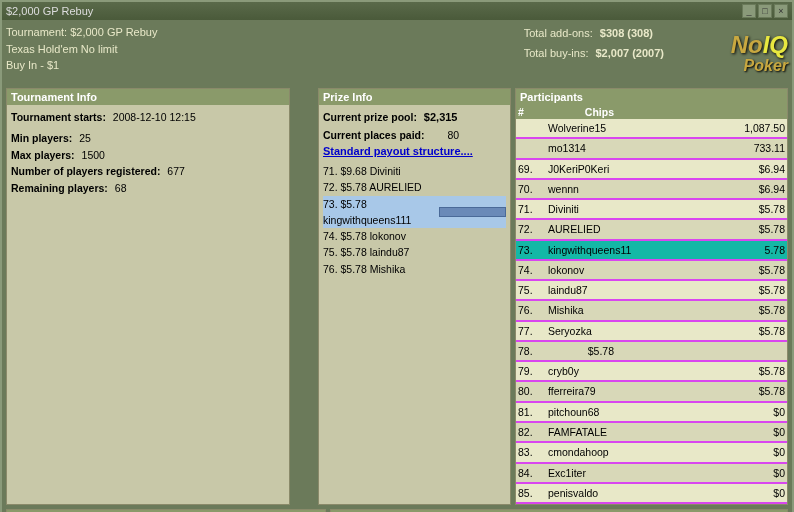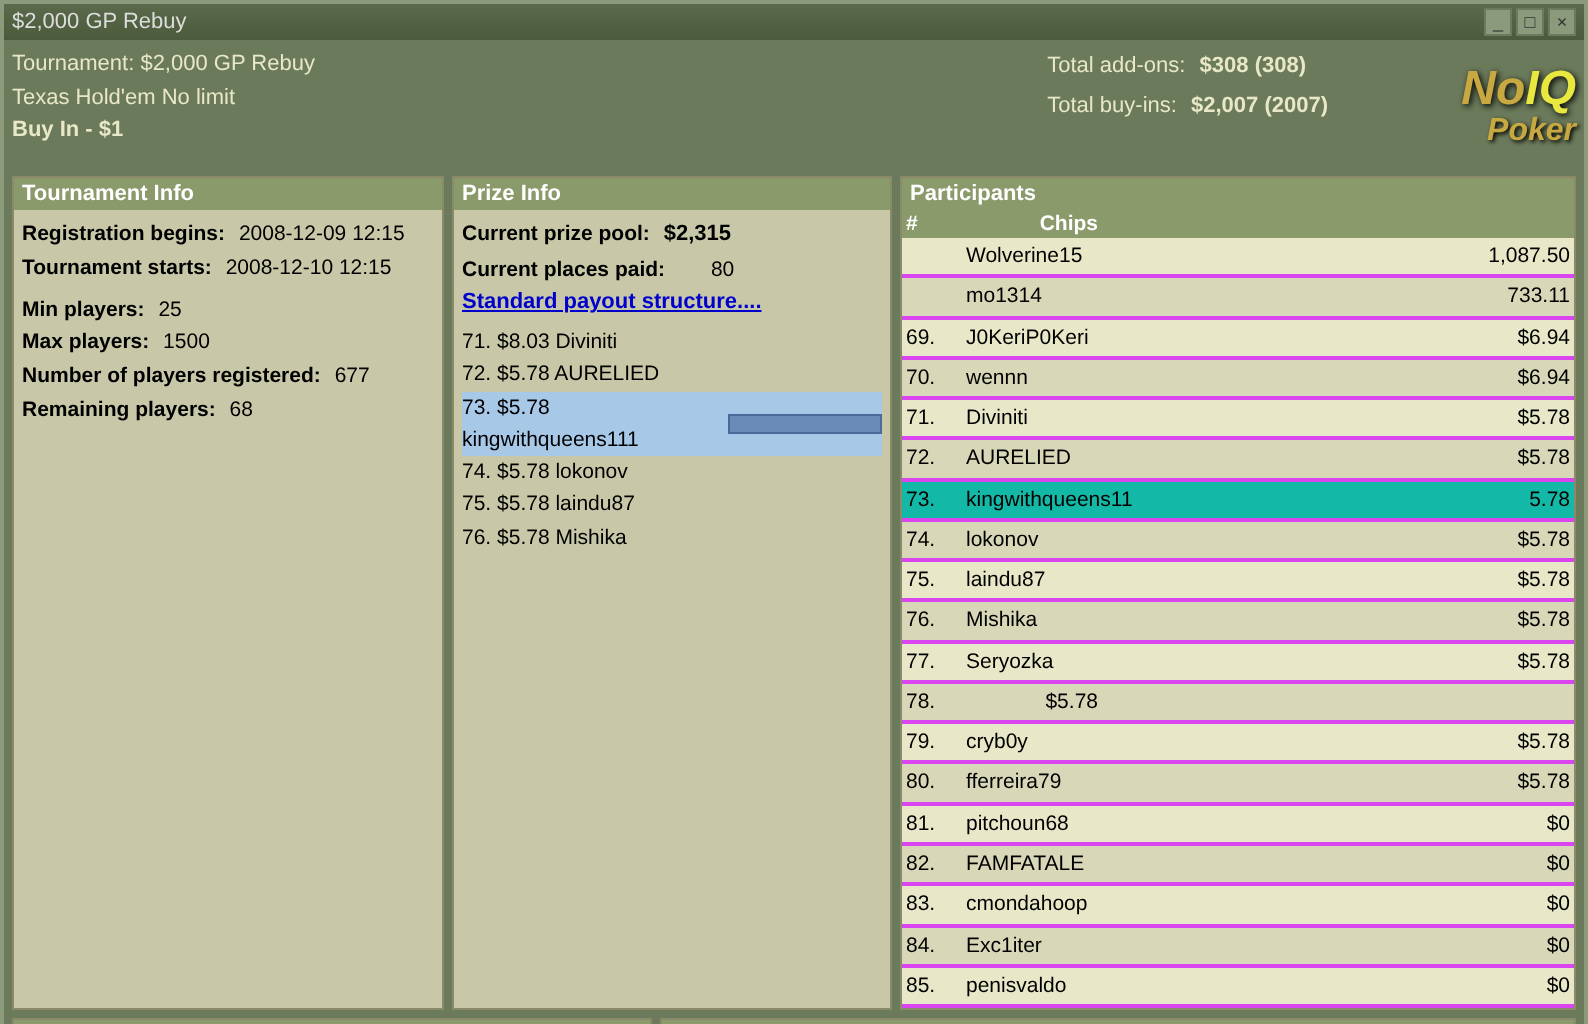--- a/index.html
+++ b/index.html
@@ -95,24 +95,25 @@
       font-weight: bold;
       padding: 2px 4px;
       font-size: 11px;
     }
     .panel-content {
       padding: 4px;
       flex: 1;
       overflow: hidden;
     }
     .tournament-info-panel {
-      width: 216px;
+      width: 284px;
     }
     .prize-info-panel {
-      width: 220px;
+      width: 193px;
+      margin-left: 24px;
     }
     .participants-panel {
       flex: 1;
     }
     .info-line {
       line-height: 1.6;
       font-size: 10.5px;
     }
     .info-label {
       font-weight: bold;
@@ -183,21 +184,21 @@
       <div class="title-btn">×</div>
     </div>
   </div>
 
   <div class="main-content">
 
     <div class="top-section">
       <div class="info-block">
         <div style="color:#e8e8c8;">Tournament: $2,000 GP Rebuy</div>
         <div style="color:#e8e8c8;">Texas Hold'em No limit</div>
-        <div style="color:#e8e8c8;font-weight:bold;">Buy In - $1</div>
+        <div style="color:#e8e8c8;">Buy In - $1</div>
       </div>
       <div class="totals-block">
         <div>
           <span>Total add-ons:</span>
           <span style="margin-left:4px;font-weight:bold;">$308 (308)</span>
         </div>
         <div>
           <span>Total buy-ins:</span>
           <span style="margin-left:4px;font-weight:bold;">$2,007 (2007)</span>
         </div>
@@ -211,24 +212,20 @@
         </div>
       </div>
     </div>
 
     <div class="panels-row">
 
       <div class="panel tournament-info-panel">
         <div class="panel-header">Tournament Info</div>
         <div class="panel-content">
           <div class="info-line">
-            <span class="info-label">Registration begins:</span>
-            <span style="margin-left:4px;">2008-12-09 12:15</span>
-          </div>
-          <div class="info-line">
             <span class="info-label">Tournament starts:</span>
             <span style="margin-left:4px;">2008-12-10 12:15</span>
           </div>
           <div style="margin-top:4px;"></div>
           <div class="info-line">
             <span class="info-label">Min players:</span>
             <span style="margin-left:4px;">25</span>
           </div>
           <div class="info-line">
             <span class="info-label">Max players:</span>
@@ -253,21 +250,21 @@
             <span class="prize-pool-text" style="margin-left:4px;">$2,315</span>
           </div>
           <div class="info-line">
             <span class="info-label">Current places paid:</span>
             <span style="margin-left:4px;padding-left:16px;">80</span>
           </div>
           <div class="info-line" style="cursor:pointer;">
             <span class="payout-link">Standard payout structure....</span>
           </div>
           <div class="prize-list" id="prize-list-container" style="margin-top:2px; position:relative;">
-          <div style="line-height: 1.55;"><span>71. $8.03 Diviniti</span></div>
+          <div style="line-height: 1.55;"><span>71. $9.68 Diviniti</span></div>
               <div style="line-height: 1.55;"><span>72. $5.78 AURELIED</span></div>
               <div style="background: rgb(168, 200, 232); display: flex; align-items: center; line-height: 1.55;">
                 <span>73. $5.78 kingwithqueens111</span>
                 <div style="margin-left: 4px; height: 10px; width: 80px; background: rgb(106, 138, 184); border: 1px solid rgb(74, 106, 152);"></div>
               </div>
               <div style="line-height: 1.55;"><span>74. $5.78 lokonov</span></div>
               <div style="line-height: 1.55;"><span>75. $5.78 laindu87</span></div>
               <div style="line-height: 1.55;"><span>76. $5.78 Mishika</span></div>
             </div>
         </div>

